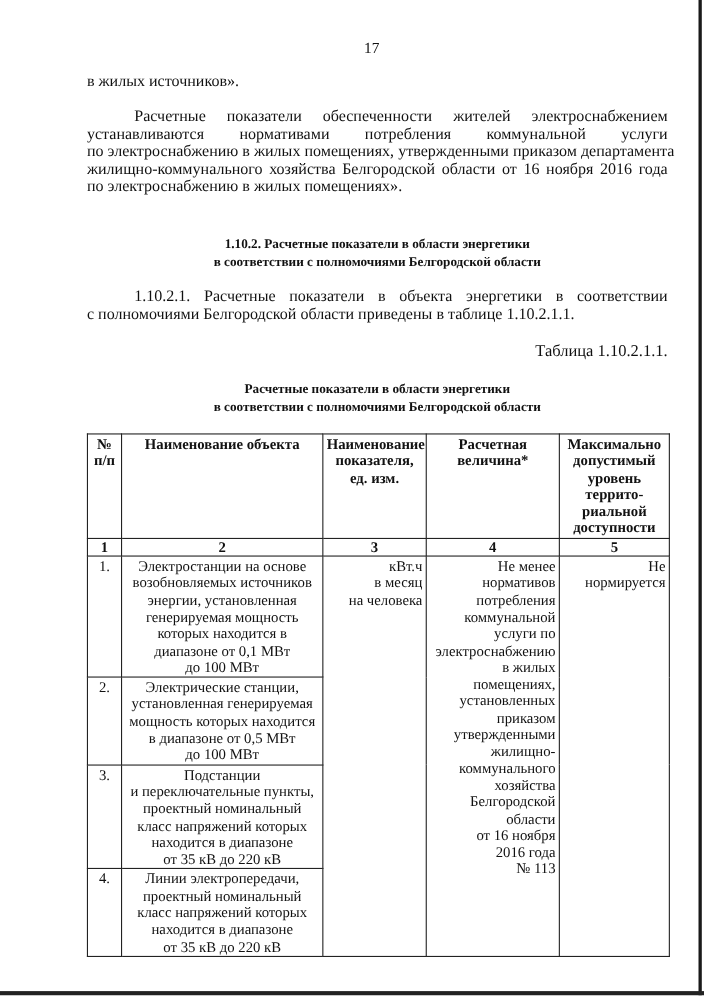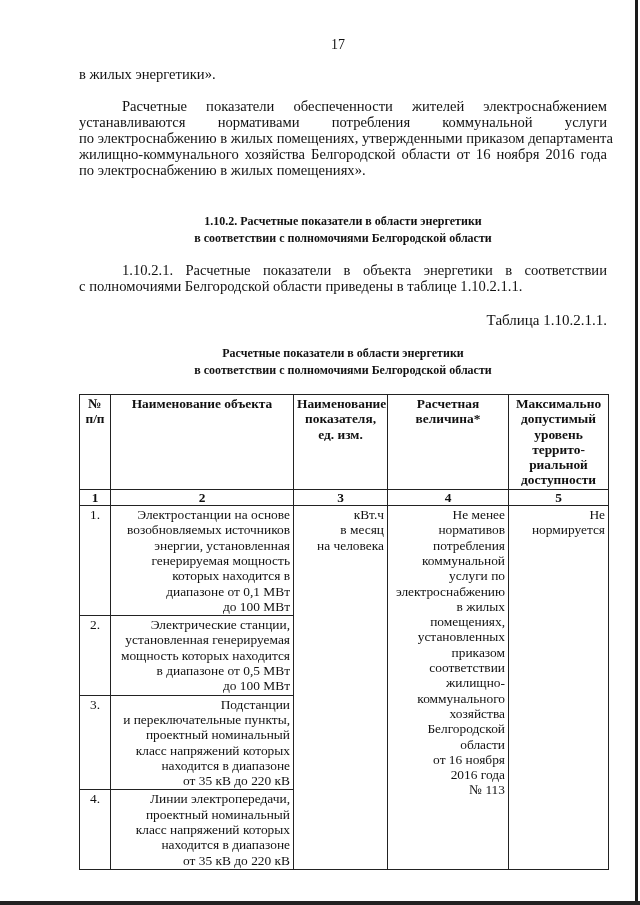--- a/index.html
+++ b/index.html
@@ -20,35 +20,35 @@
     table.tbl {
       position: absolute; left: 79px; top: 394px; width: 529px;
       border-collapse: collapse; font-size: 13.4px; line-height: 15.3px;
       table-layout: fixed;
     }
     table.tbl td, table.tbl th { border: 1.3px solid #222; vertical-align: top; padding: 1px 3px; }
     table.tbl th { font-weight: bold; text-align: center; }
     table.tbl tr.head th { height: 86px; }
     table.tbl tr.nums th { padding: 0 3px; }
     td.c-num { text-align: center; }
-    td.c-name { text-align: right; padding-left: 4px; margin-left: 16px; }
+    td.c-name { text-align: center; padding-left: 4px; margin-left: 16px; }
     td.c-center { text-align: right; }
     .cell-lines span { display: block; }
     td.merged { border-top: 1.3px solid #222; }
   </style>
 </head>
 <body>
 
 <div class="scan-edge-right"></div>
 <div class="scan-edge-bottom"></div>
 
 <div class="page-number">17</div>
 
 <div class="para" style="top:66px;">
-  <span class="line last">в жилых энергетики».</span>
+  <span class="line last">в жилых источников».</span>
 </div>
 
 <div class="para" style="top:98px;">
   <span class="line indent">Расчетные показатели обеспеченности жителей электроснабжением</span>
   <span class="line">устанавливаются нормативами потребления коммунальной услуги</span>
   <span class="line">по электроснабжению в жилых помещениях, утвержденными приказом департамента</span>
   <span class="line">жилищно-коммунального хозяйства Белгородской области от 16 ноября 2016 года</span>
   <span class="line last">по электроснабжению в жилых помещениях».</span>
 </div>
 
@@ -146,21 +146,21 @@
         <span>Не менее</span>
         <span>нормативов</span>
         <span>потребления</span>
         <span>коммунальной</span>
         <span>услуги по</span>
         <span>электроснабжению</span>
         <span>в жилых</span>
         <span>помещениях,</span>
         <span>установленных</span>
         <span>приказом</span>
-        <span>соответствии</span>
+        <span>утвержденными</span>
         <span>жилищно-</span>
         <span>коммунального</span>
         <span>хозяйства</span>
         <span>Белгородской</span>
         <span>области</span>
         <span>от 16 ноября</span>
         <span>2016 года</span>
         <span>№ 113</span>
       </div>
     </td>

